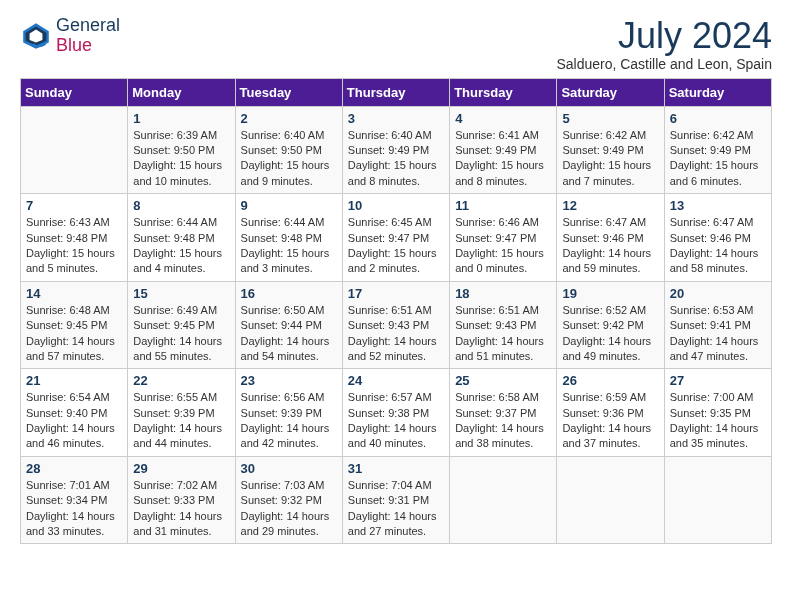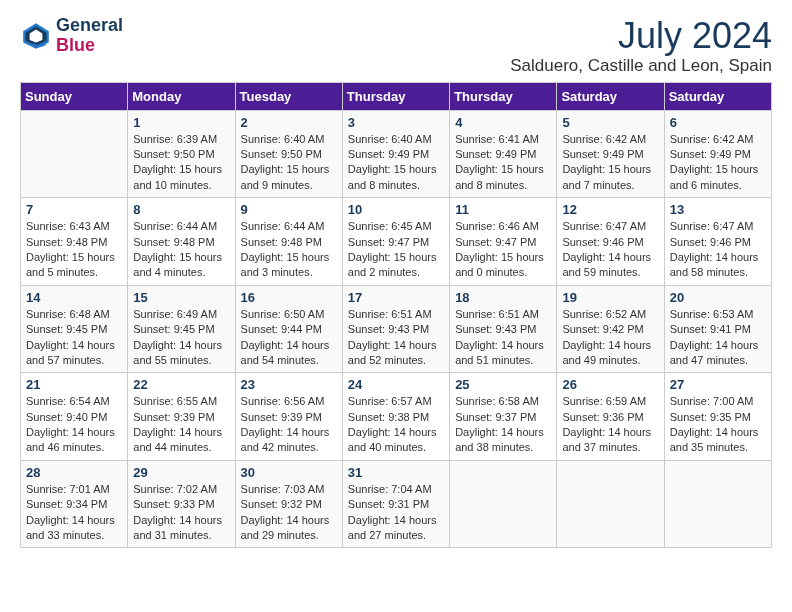--- a/index.html
+++ b/index.html
@@ -16,39 +16,39 @@
       align-items: flex-start;
       margin-bottom: 6px;
     }
     .logo {
       display: flex;
       align-items: center;
       gap: 4px;
     }
     .logo-text {
       font-size: 18px;
-      font-weight: bold;
+      font-weight: normal;
       color: #1a3a5c;
       line-height: 1.1;
     }
     .logo-icon {
       width: 32px;
       height: 32px;
     }
     .title-block {
       text-align: right;
     }
     .month-title {
       font-size: 36px;
       font-weight: normal;
       color: #1a3a5c;
       line-height: 1.1;
     }
     .location {
-      font-size: 17px;
+      font-size: 14px;
       color: #333;
     }
     table {
       width: 100%;
       border-collapse: collapse;
       font-size: 11px;
     }
     thead th {
       background: #4c1d95;
       color: #fff;

